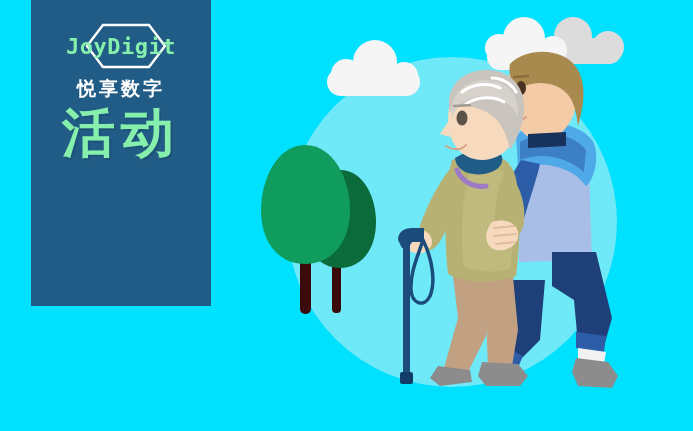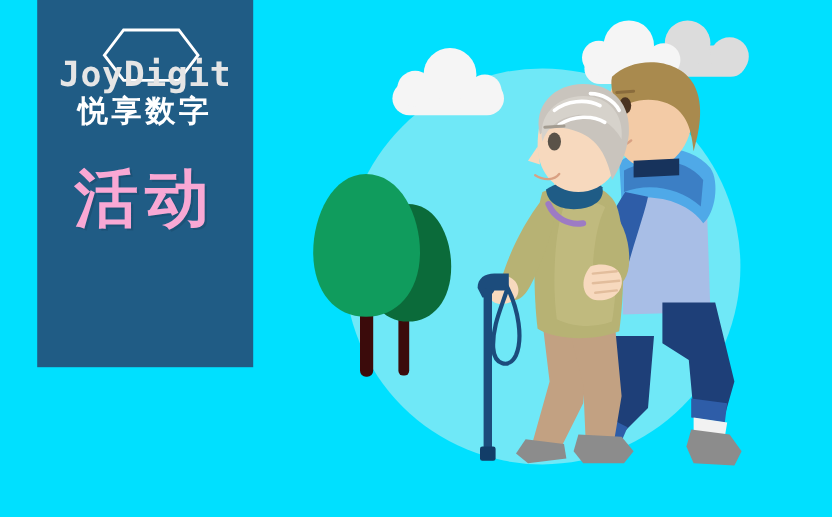--- a/index.html
+++ b/index.html
@@ -17,32 +17,32 @@
   
   .panel{
     position:absolute;left:31px;top:0;width:180px;height:306px;
     background:#205C85;
     box-sizing:border-box;
     display:flex;flex-direction:column;align-items:center;
   }
   .logo-wrap{position:relative;margin-top:22px;width:146px;height:48px;}
   .logo-wrap svg{position:absolute;left:0;top:0;}
   .logo-text{
-    position:absolute;left:0;top:16px;width:146px;height:48px;
+    position:absolute;left:0;top:0;width:146px;height:48px;
     display:flex;align-items:center;justify-content:center;
-    color:#e5e5e5;font-size:29px;font-weight:bold;letter-spacing:0.5px;
+    color:#86efac;font-size:22px;font-weight:bold;letter-spacing:0.5px;
     font-family:"DejaVu Sans Mono", monospace;
   }
   .brand-cn{
-    margin-top:6px;color:#ffffff;font-size:25px;font-weight:bold;
+    margin-top:6px;color:#ffffff;font-size:19px;font-weight:bold;
     letter-spacing:3px;
     font-family:"DejaVu Sans","Liberation Sans",sans-serif;
   }
   .title-cn{
-    margin-top:26px;color:#f9a8d4;
+    color:#86efac;
     font-size:53px;line-height:61px;font-weight:bold;letter-spacing:6px;
     text-align:right;
     font-family:"DejaVu Sans","Liberation Sans",sans-serif;
     text-shadow:2px 2px 0 rgba(0,0,0,0.10);
   }
   .title-cn div{white-space:nowrap;}
 </style>
 </head>
 <body>
 

